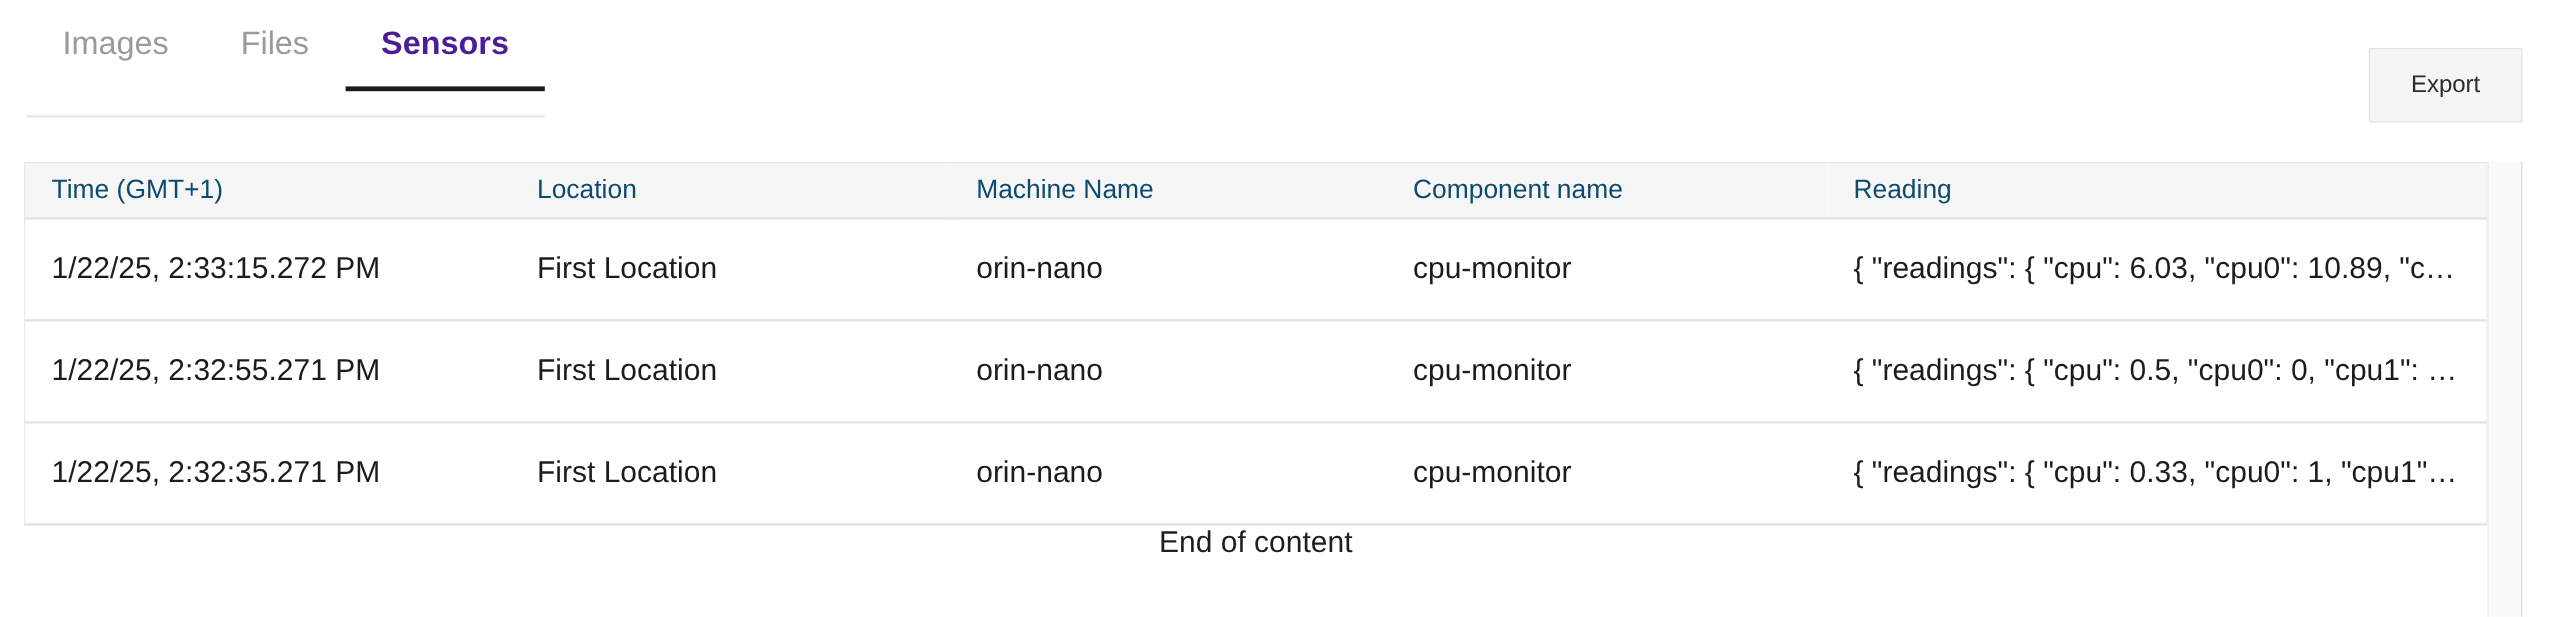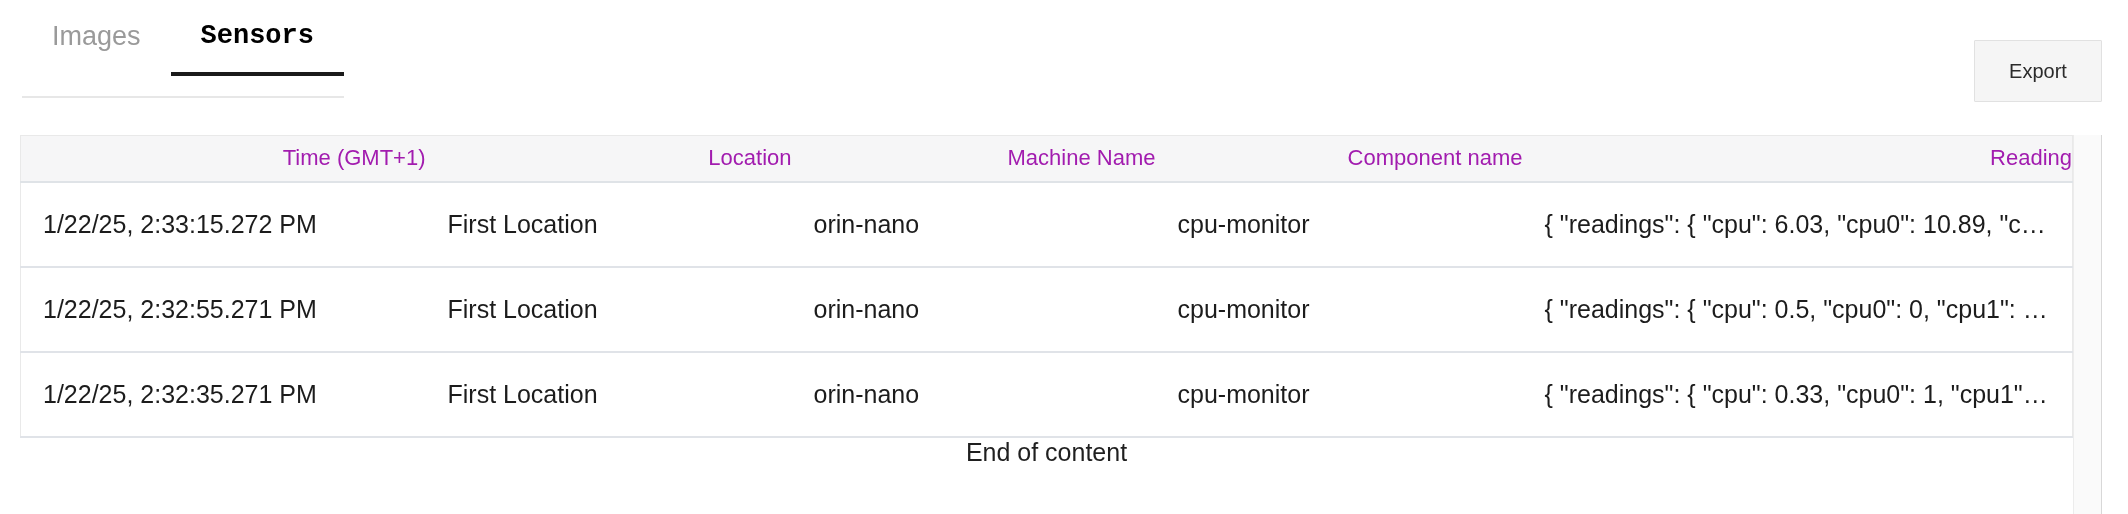--- a/index.html
+++ b/index.html
@@ -25,21 +25,21 @@
   }
   .tab {
     position: relative;
     padding: 0 30px 23px 30px;
     font-size: 27px;
     line-height: 1;
     color: #9a9a9a;
     cursor: pointer;
     white-space: nowrap;
   }
-  .tab.active { color: #000000; font-weight: bold; font-family: Liberation Mono, monospace; }
+  .tab.active { color: #4c1d95; font-weight: bold; }
   .tab.active::after {
     content: "";
     position: absolute;
     left: 0; right: 0; bottom: -3px;
     height: 4px;
     background: #1a1a1a;
   }
   .export-btn {
     position: absolute;
     top: 40px; right: 26px;
@@ -73,24 +73,24 @@
   col.c-time      { width: 405px; }
   col.c-location  { width: 366px; }
   col.c-machine   { width: 364px; }
   col.c-component { width: 367px; }
   col.c-reading   { width: auto;  }
 
   table.readings th {
     height: 46px;
     padding: 0 0 0 22px;
     background: #f6f6f7;
-    color: #a21caf;
+    color: #0c4a6e;
     font-weight: normal;
     font-size: 22px;
-    text-align: right;
+    text-align: left;
     white-space: nowrap;
     overflow: hidden;
     border-bottom: 2px solid #dfe3e7;
   }
   table.readings td {
     height: 85px;
     padding: 0 0 0 22px;
     font-size: 25px;
     white-space: nowrap;
     overflow: hidden;
@@ -106,20 +106,21 @@
   }
 </style>
 </head>
 <body>
 
 <div class="page">
 
   <header class="topbar">
     <nav class="tabs">
       <div class="tab">Images</div>
+      <div class="tab">Files</div>
       <div class="tab active">Sensors</div>
     </nav>
     <button class="export-btn">Export</button>
   </header>
 
   <div class="content">
     <div class="scroll-area">
       <div class="main-col">
 
         <table class="readings">

